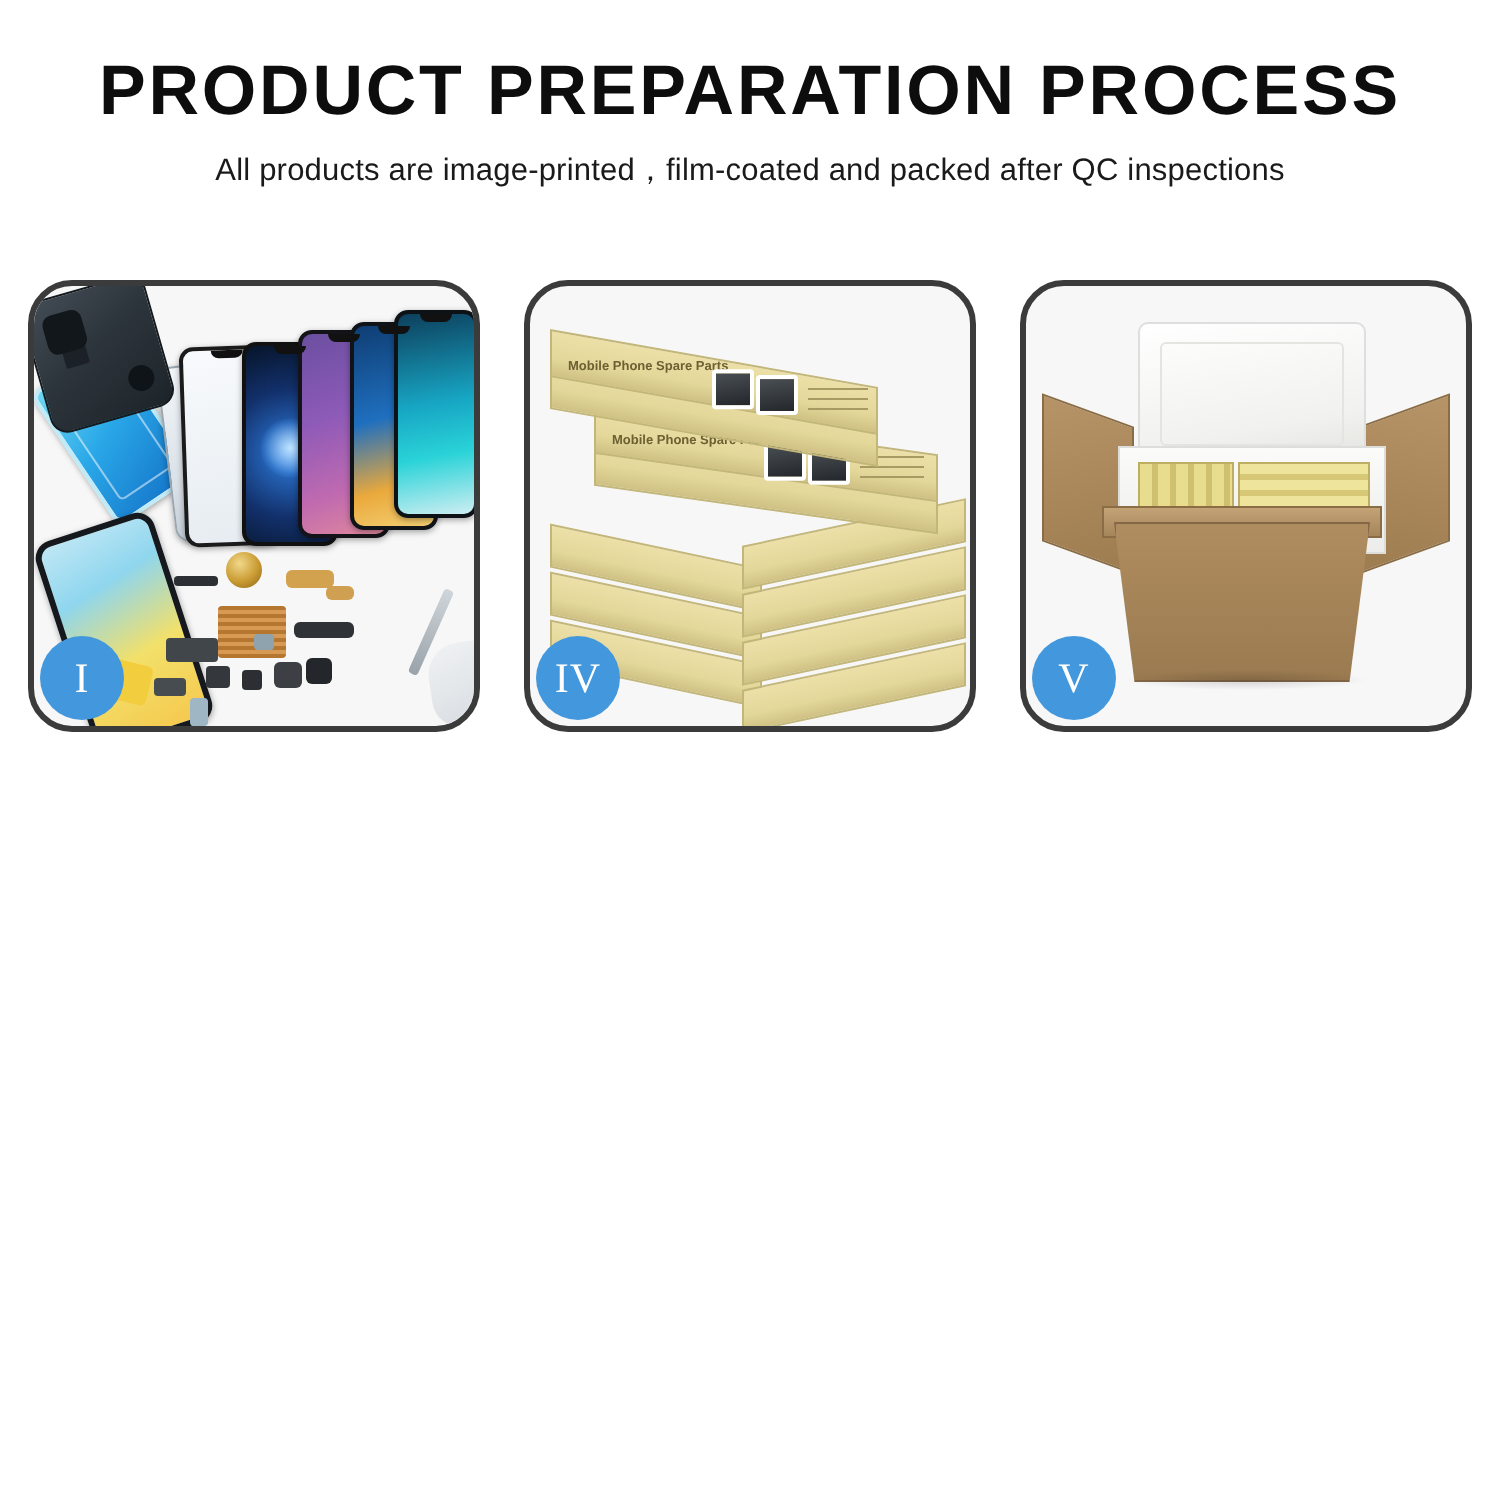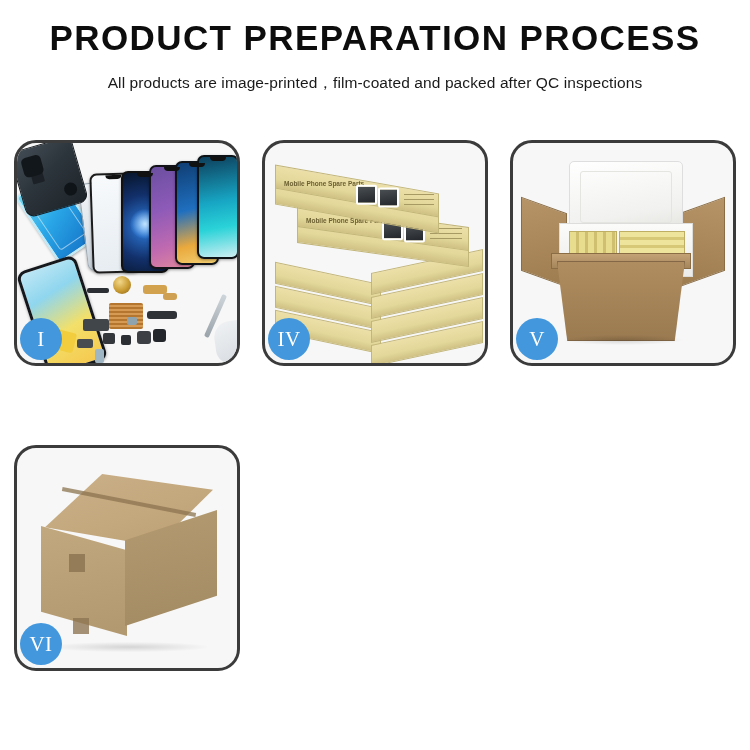--- a/index.html
+++ b/index.html
@@ -10,31 +10,31 @@
   body {
     width: 750px;
     height: 750px;
     overflow: hidden;
     font-family: "Liberation Sans", sans-serif;
     color: #111;
     position: relative;
   }
 
   
-  .header { text-align: center; padding-top: 20px; }
+  .header { text-align: center; padding-top: 28px; }
   .title {
     font-size: 35px;
     font-weight: 700;
     letter-spacing: 1.4px;
     color: #0d0d0d;
     line-height: 1;
     white-space: nowrap;
   }
   .subtitle {
-    margin-top: 18px;
+    margin-top: 12px;
     font-size: 15.5px;
     font-weight: 400;
     color: #1a1a1a;
     letter-spacing: .1px;
     white-space: nowrap;
   }
 
   
   .grid {
     position: absolute;
@@ -485,26 +485,14 @@
       <div class="c5-foam-box"></div>
       <div class="c5-goods-l"></div>
       <div class="c5-goods-r"></div>
       <div class="c5-rim"></div>
       <div class="c5-body"></div>
       <div class="c5-shadow"></div>
     </div>
     <div class="badge">V</div>
   </div>
 
-  <div class="panel">
-    <div class="scene">
-      <div class="c6-top"></div>
-      <div class="c6-top-seam"></div>
-      <div class="c6-left"></div>
-      <div class="c6-right"></div>
-      <div class="c6-tab1"></div>
-      <div class="c6-tab2"></div>
-      <div class="c6-shadow"></div>
-    </div>
-    <div class="badge">VI</div>
-  </div>
 
 </div>
 
 </body></html>

